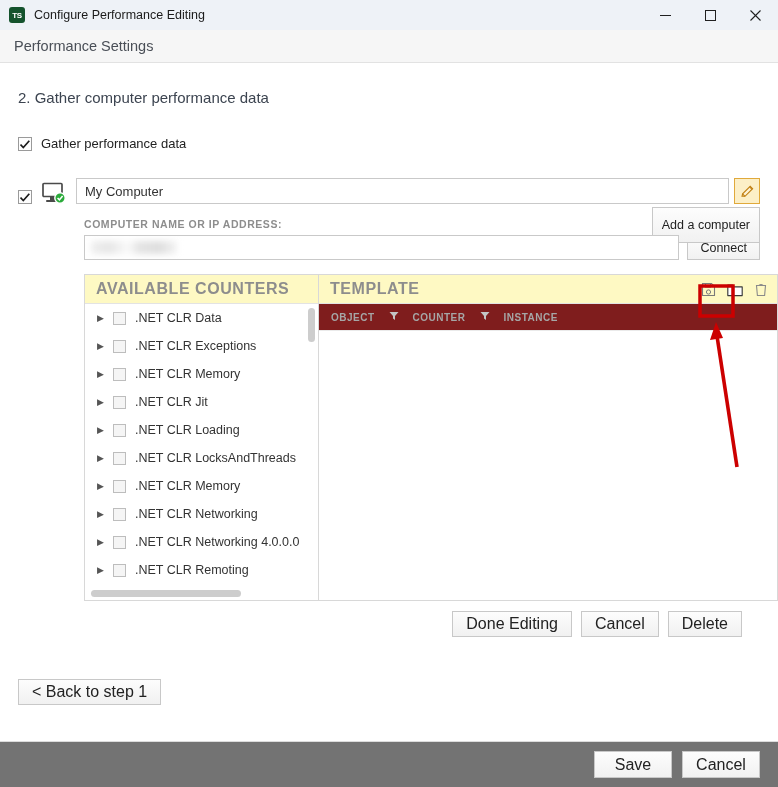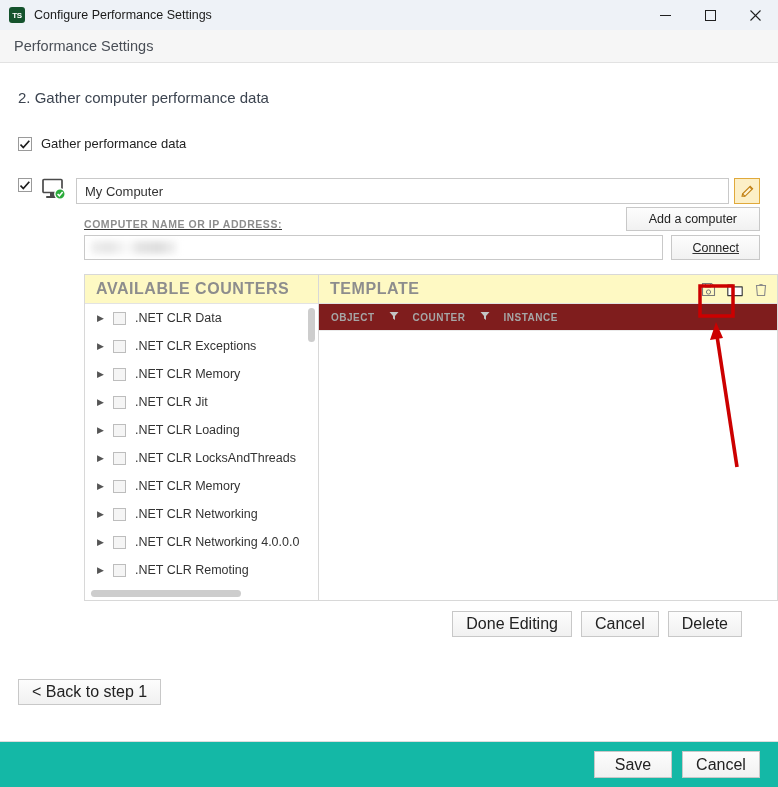--- a/index.html
+++ b/index.html
@@ -76,35 +76,35 @@
     background: #fdfdfd;
     display:inline-flex; align-items:center; justify-content:center;
     flex:none;
     position: relative;
   }
   .cbx svg { display:block; }
   .gather-label { font-size: 13px; margin-left: 9px; color:#222; }
 
   #add-computer-btn {
     position:absolute; right:18px; top:118px;
-    height: 24px;
-    padding: 0 22px;
+    height: 36px;
+    padding: 0 9px;
     font-size: 12.5px;
     font-family: "Liberation Sans", sans-serif;
     background: linear-gradient(#fdfdfd,#f1f1f1);
     border: 1px solid #c8c8c8;
     color: #222;
     cursor: pointer;
     text-align: center;
   }
 
   
   .computer-row {
     margin-top: 27px;
-    display:flex; align-items:flex-start;
+    display:flex; align-items:flex-end;
   }
   .monitor-wrap { margin-left:10px; width: 25px; height:22px; position:relative; flex:none; }
   .name-input {
     margin-left: 9px;
     flex: 1 1 auto;
     height: 26px;
     border: 1px solid #c9c9c9;
     background: #ffffff;
     font-size: 13px;
     font-family: "Liberation Sans", sans-serif;
@@ -116,21 +116,21 @@
     margin-left: 5px;
     width: 26px; height: 26px;
     background: #fcefc7;
     border: 1px solid #e0a93b;
     display:flex; align-items:center; justify-content:center;
     cursor: pointer;
     flex:none;
   }
 
   
-  .detail { margin-left: 66px; margin-top: 14px; text-decoration: underline; }
+  .detail { margin-left: 66px; margin-top: 14px; }
   .field-label {
     font-size: 10.5px;
     letter-spacing: 0.55px;
     color: #8d8d8d;
     font-weight: bold;
   }
   .ip-line { display:flex; align-items:center; margin-top: 5px; }
   .ip-input {
     flex: 1 1 auto;
     height: 25px;
@@ -142,21 +142,21 @@
   .blurred {
     position:absolute; left:6px; top:5px;
     width: 86px; height: 13px;
     background: linear-gradient(90deg,#efefef 0%,#e6e6e6 22%,#fbfbfb 43%,#e4e4e4 55%,#dedede 80%,#f4f4f4 100%);
     filter: blur(3px);
     border-radius: 2px;
   }
   #connect-btn {
     margin-left: 8px;
     height: 25px;
-    padding: 0 20px;
+    padding: 0 12px;
     font-size: 12.5px;
     font-family: "Liberation Sans", sans-serif;
     background: linear-gradient(#fdfdfd,#f1f1f1);
     border: 1px solid #c8c8c8;
     color:#222;
     cursor:pointer;
     flex:none;
   }
   .success-msg {
     margin-top: 7px;
@@ -266,37 +266,37 @@
     color:#222;
     cursor:pointer;
   }
 
   #back-btn { margin-top: 42px; margin-left: 0; }
 
   
   #footer {
     position:absolute; left:0; bottom:0;
     width:100%; height: 46px;
-    background: #14b8a6;
+    background: #737373;
     border-top: 1px solid #dcdcdc;
     display:flex; align-items:center; justify-content:flex-end;
     gap: 10px;
     padding-right: 18px;
   }
   #footer .btn { height: 27px; width: 78px; padding:0; }
 
   
   #annot { position:absolute; left:0; top:0; width:778px; height:787px; pointer-events:none; }
 </style>
 </head>
 <body>
 
 <div id="titlebar">
   <div id="app-icon">TS</div>
-  <div id="title-text">Configure Performance Settings</div>
+  <div id="title-text">Configure Performance Editing</div>
   <div class="wincontrols">
     <div class="wc">
       <svg width="11" height="11" viewBox="0 0 11 11">
           <line x1="0" y1="5.5" x2="11" y2="5.5" stroke="#202020" stroke-width="1"></line>
         </svg>
     </div>
     <div class="wc">
       <svg width="11" height="11" viewBox="0 0 11 11">
           <rect x="0.5" y="0.5" width="10" height="10" fill="none" stroke="#202020" stroke-width="1"></rect>
         </svg>

